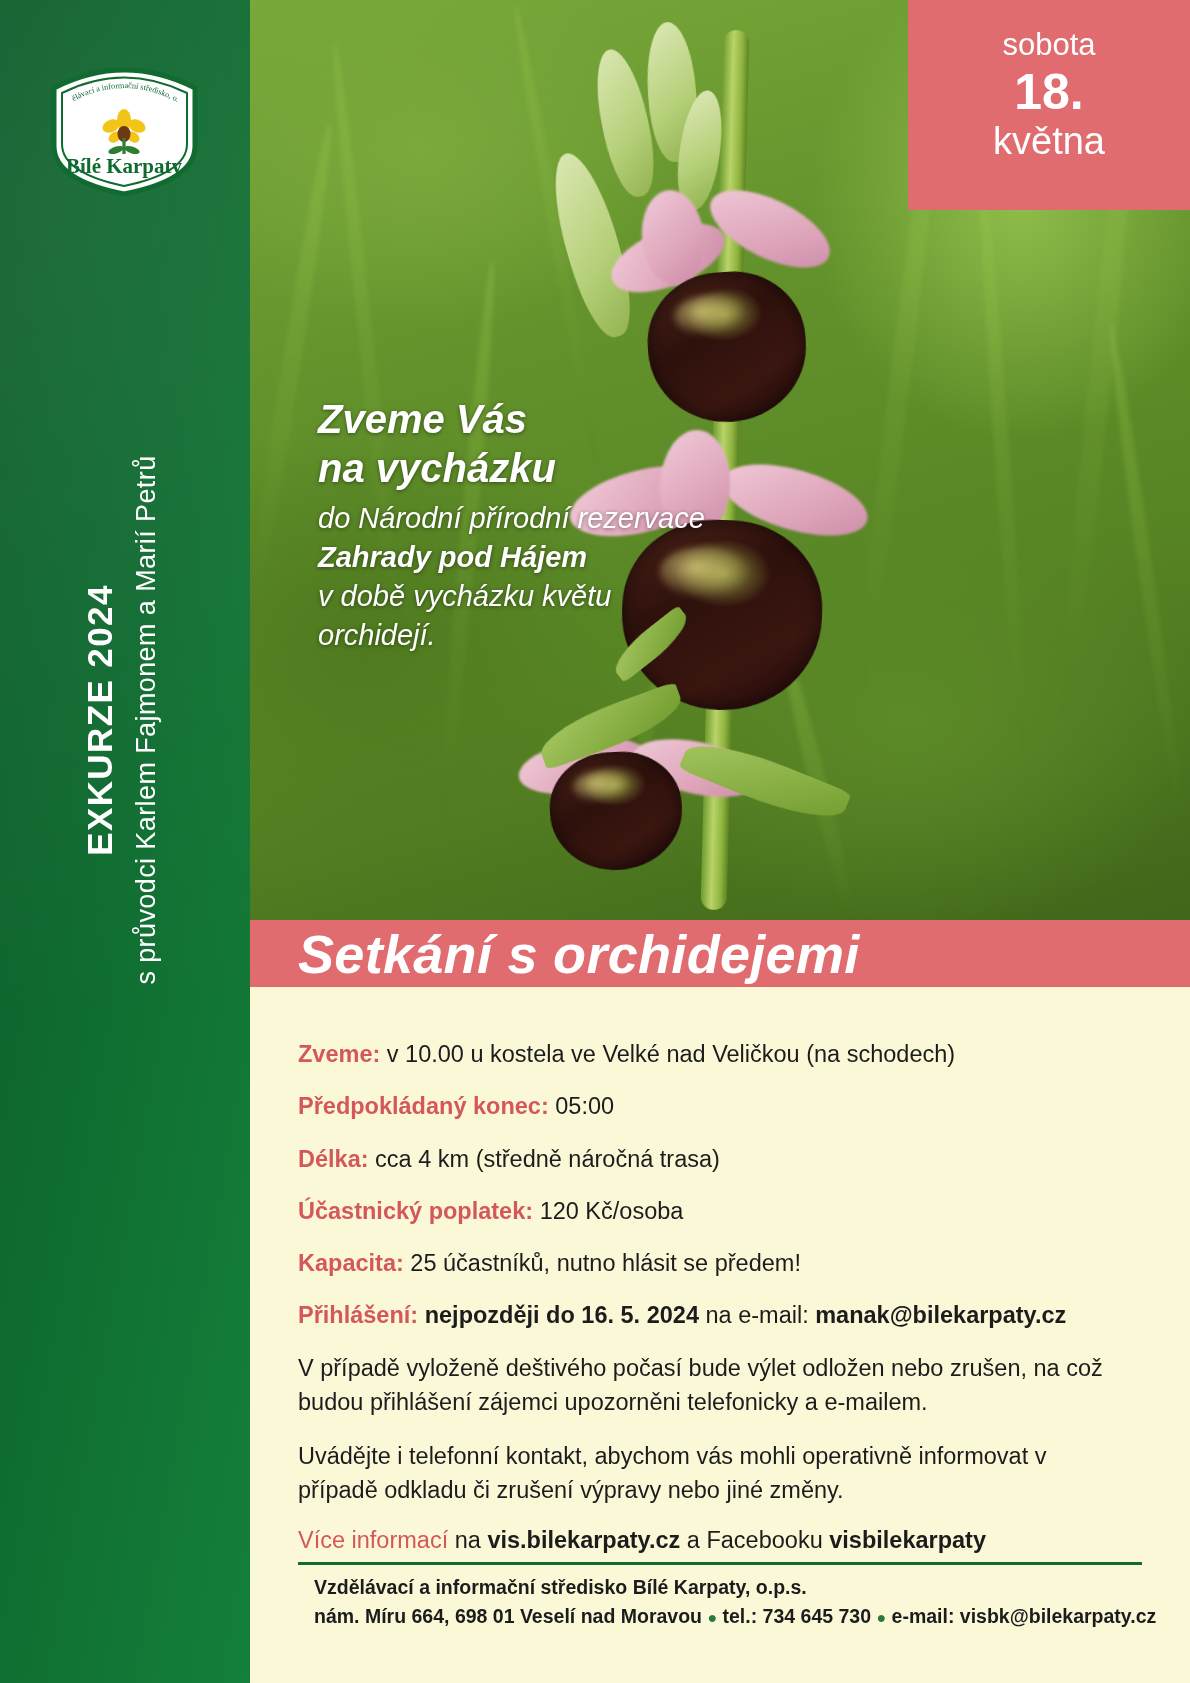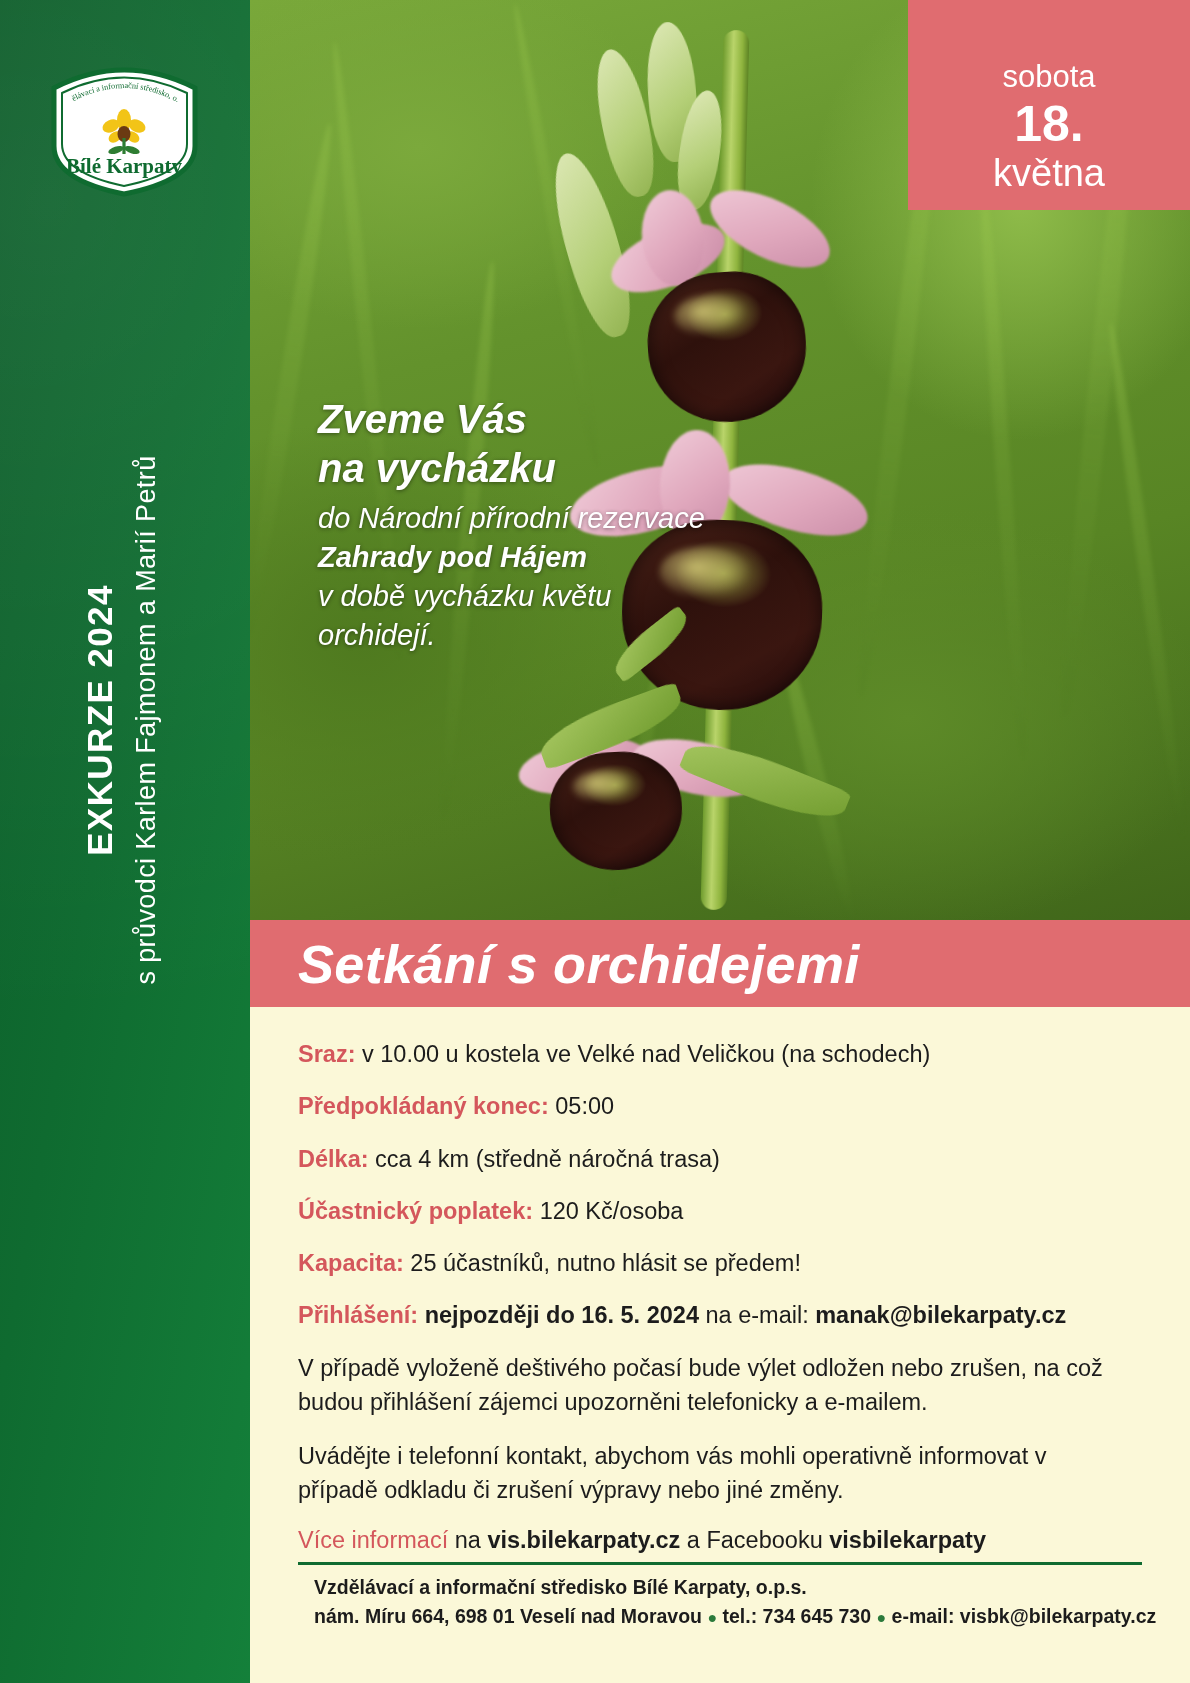--- a/index.html
+++ b/index.html
@@ -157,21 +157,21 @@
   
   .date-box {
     position: absolute;
     right: 0;
     top: 0;
     width: 282px;
     height: 210px;
     background: #e06c70;
     color: #ffffff;
     text-align: center;
-    padding-top: 60px;
+    padding-top: 28px;
     box-sizing: border-box;
   }
   .date-dow {
     font-size: 31px;
     line-height: 1.1;
     font-weight: normal;
   }
   .date-day {
     font-size: 50px;
     font-weight: bold;
@@ -216,21 +216,21 @@
     font-style: italic;
     line-height: 1.35;
   }
 
   
   .title-bar {
     position: absolute;
     left: 250px;
     top: 920px;
     width: 940px;
-    height: 87px;
+    height: 67px;
     background: #e06c70;
     display: flex;
     align-items: center;
   }
   .title-bar h1 {
     margin: 0;
     padding-left: 48px;
     color: #ffffff;
     font-size: 54px;
     font-style: italic;
@@ -399,21 +399,21 @@
     <div class="l4">orchidejí.</div>
   </div>
 
   <div class="title-bar">
     <h1>Setkání s orchidejemi</h1>
   </div>
 
   <div class="content">
 
     <p class="info-line">
-      <span class="lbl">Sraz:</span>
+      <span class="lbl">Zveme:</span>
       <span>v 10.00 u kostela ve Velké nad Veličkou (na schodech)</span>
     </p>
     <p class="info-line">
       <span class="lbl">Předpokládaný konec:</span>
       <span>05:00</span>
     </p>
     <p class="info-line">
       <span class="lbl">Délka:</span>
       <span>cca 4 km (středně náročná trasa)</span>
     </p>

